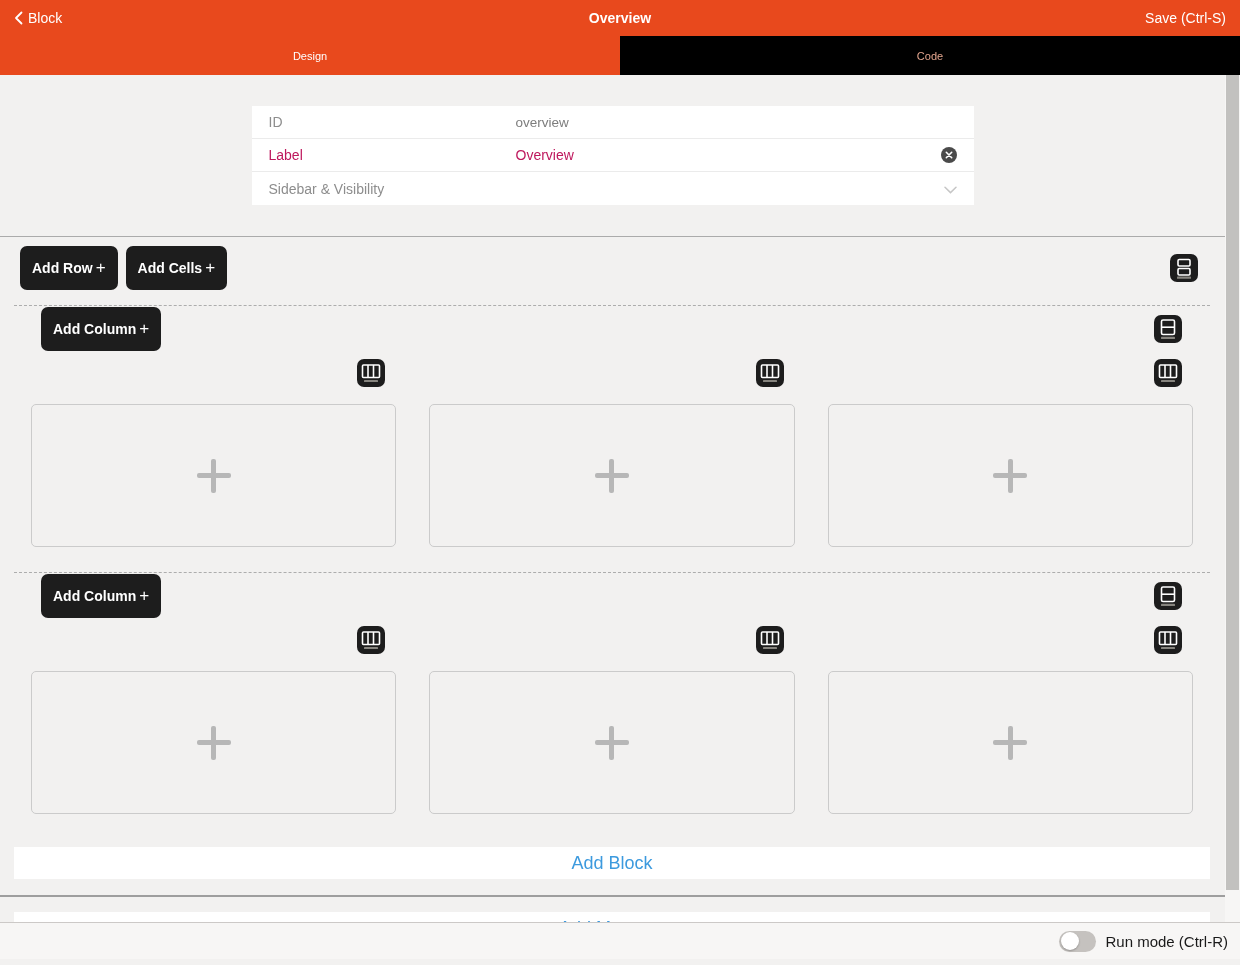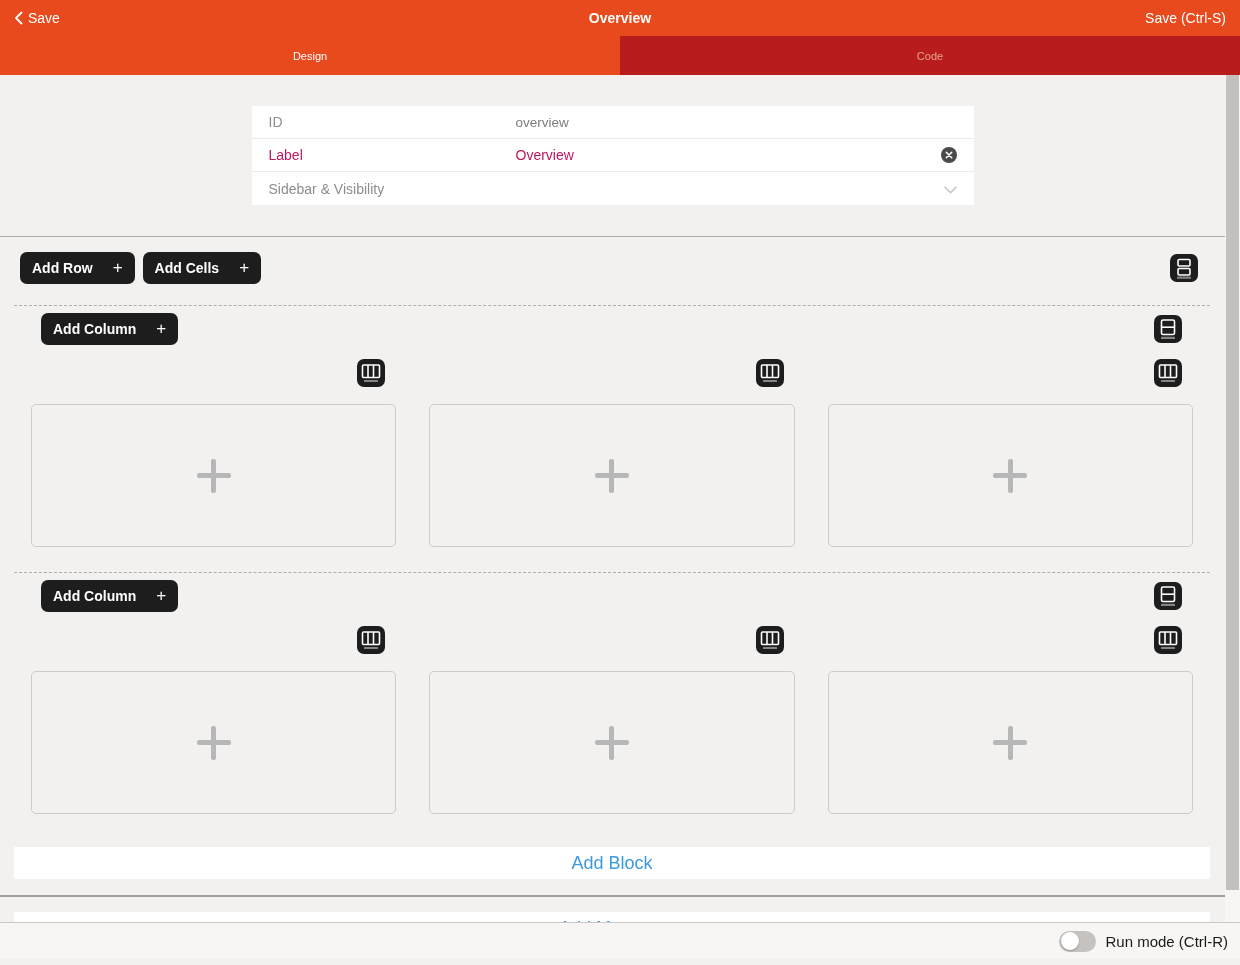--- a/index.html
+++ b/index.html
@@ -22,21 +22,21 @@
   .topbar-title {
     position: absolute; left: 0; right: 0; text-align: center;
     font-size: 14px; font-weight: 700; pointer-events: none;
   }
   .save-btn { font-size: 14px; cursor: pointer; position: relative; z-index: 1; }
 
   
   .tabs { display: flex; height: 39px; }
   .tab { flex: 1; display: flex; align-items: center; justify-content: center; font-size: 11px; cursor: pointer; }
   .tab.active { background: #e8491d; color: #ffffff; }
-  .tab.inactive { background: #b91c1c; color: #e2a58e; }
+  .tab.inactive { background: #000000; color: #e2a58e; }
 
   
   .content { position: absolute; top: 75px; left: 0; width: 1225px; bottom: 0; }
 
   
   .form-card { width: 722px; margin: 31px auto 1px; background: #ffffff; }
   .form-row {
     display: flex; align-items: center; height: 33px; padding: 0 17px;
     border-bottom: 1px solid #ebebeb; font-size: 14px;
   }
@@ -55,21 +55,21 @@
 
   
   .toolbar {
     margin-top: 17px; padding: 0 27px 0 20px;
     display: flex; align-items: center; gap: 8px; height: 28px;
   }
   .spacer { flex: 1; }
 
   .btn-dark {
     background: #1d1d1d; color: #fff; border: none; border-radius: 7px;
-    height: 32px; padding: 16px 12px; display: inline-flex; align-items: center; gap: 20px;
+    height: 44px; padding: 16px 12px; display: inline-flex; align-items: center; gap: 3px;
     font-family: inherit; font-size: 14px; font-weight: 700; cursor: pointer;
   }
   .btn-plus { font-size: 17px; font-weight: 400; line-height: 1; margin-top: -1px; }
 
   .icon-btn {
     width: 28px; height: 28px; background: #1d1d1d; border: none; border-radius: 7px;
     display: inline-flex; align-items: center; justify-content: center; cursor: pointer; padding: 0;
   }
   .icon-btn svg { display: block; }
   .glyph { stroke: #ffffff; stroke-width: 1.6; fill: none; }
@@ -135,21 +135,21 @@
 
 <div class="app">
 
   <header class="topbar">
     <div class="back-btn">
       <span>
         <svg width="9" height="14" viewBox="0 0 9 14">
             <path d="M7.5 1.5 L2 7 L7.5 12.5" stroke="#fff" stroke-width="1.8" fill="none" stroke-linecap="round" stroke-linejoin="round"></path>
           </svg>
       </span>
-      <span>Save</span>
+      <span>Block</span>
     </div>
     <div class="topbar-title">Overview</div>
     <div class="save-btn">Save (Ctrl-S)</div>
   </header>
 
   <div class="tabs">
     <div class="tab active">Design</div>
     <div class="tab inactive">Code</div>
   </div>
 

